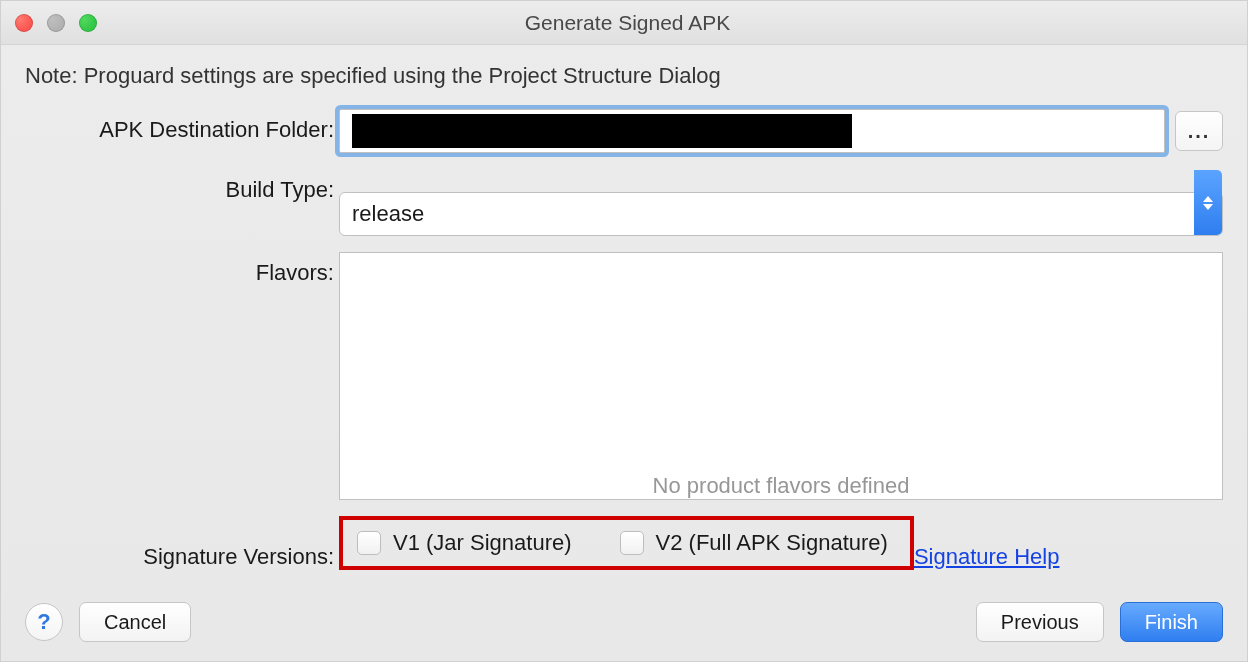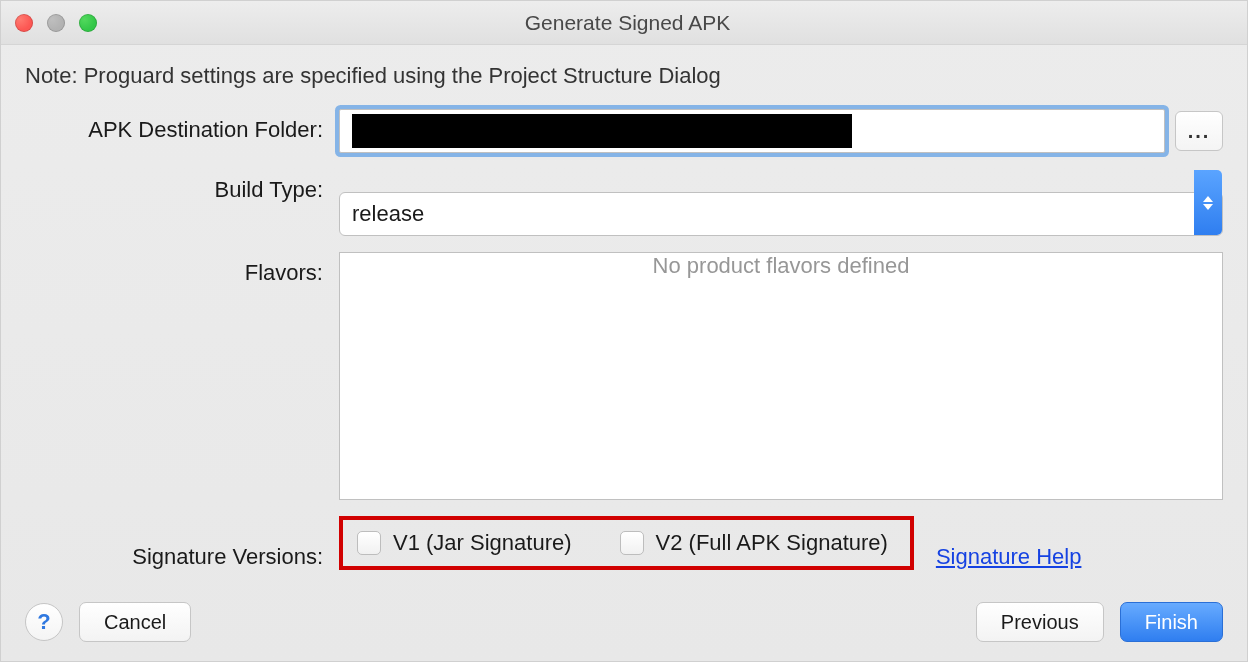--- a/index.html
+++ b/index.html
@@ -58,21 +58,21 @@
     margin-bottom: 20px;
   }
   .form-row {
     display: flex;
     align-items: flex-start;
     margin-bottom: 16px;
   }
   .form-label {
     width: 314px;
     text-align: right;
-    padding-right: 16px;
+    padding-right: 5px;
     padding-top: 8px;
     color: #1a1a1a;
     font-size: 22px;
     flex-shrink: 0;
   }
   .form-field {
     flex: 1;
     display: flex;
     align-items: center;
     gap: 10px;
@@ -149,37 +149,36 @@
   .tri-up { border-bottom: 6px solid #fff; }
   .tri-down { border-top: 6px solid #fff; }
 
   .flavors-box {
     width: 100%;
     height: 248px;
     background: #fff;
     border: 1px solid #c0c0c0;
     border-radius: 0;
     display: flex;
-    align-items: flex-start;
+    align-items: flex-end;
     justify-content: center;
     color: #979797;
     font-size: 22px;
   }
   .sig-row {
     display: flex;
     align-items: flex-end;
     margin-top: 14px;
   }
   .sig-highlight {
     display: flex;
     align-items: center;
     gap: 48px;
     border: 4px solid #d10000;
     padding: 10px 22px 10px 14px;
-    margin-right: 22px;
   }
   .chk {
     display: flex;
     align-items: center;
     gap: 12px;
     font-size: 22px;
     color: #1a1a1a;
   }
   .chkbox {
     width: 24px; height: 24px;

